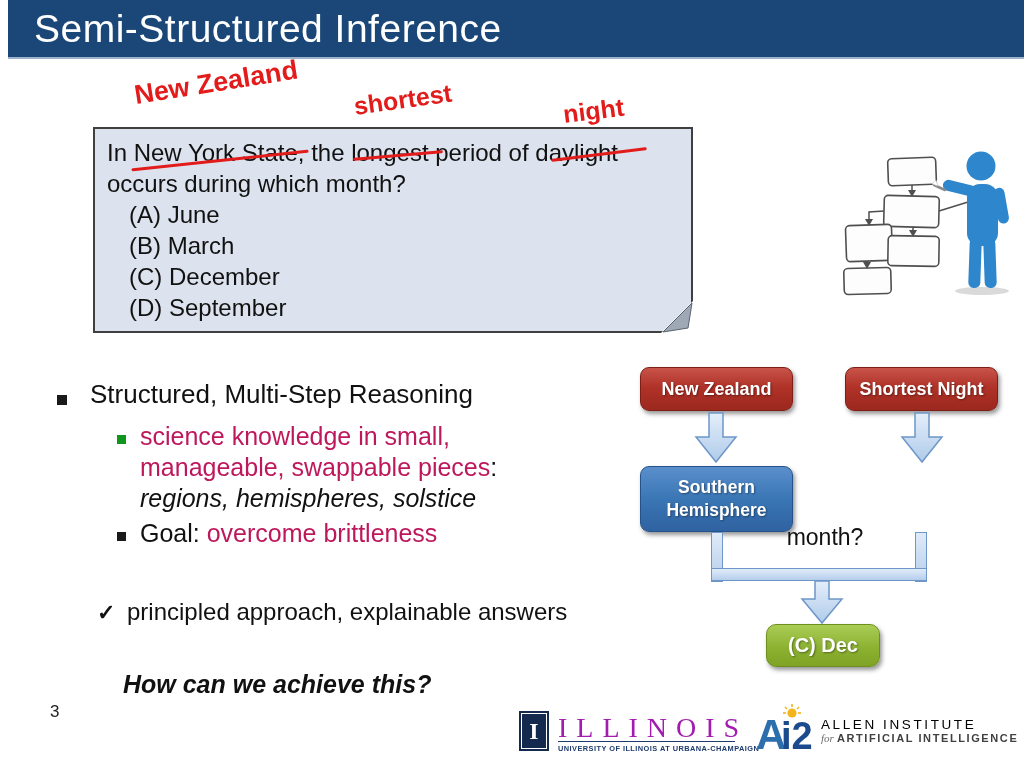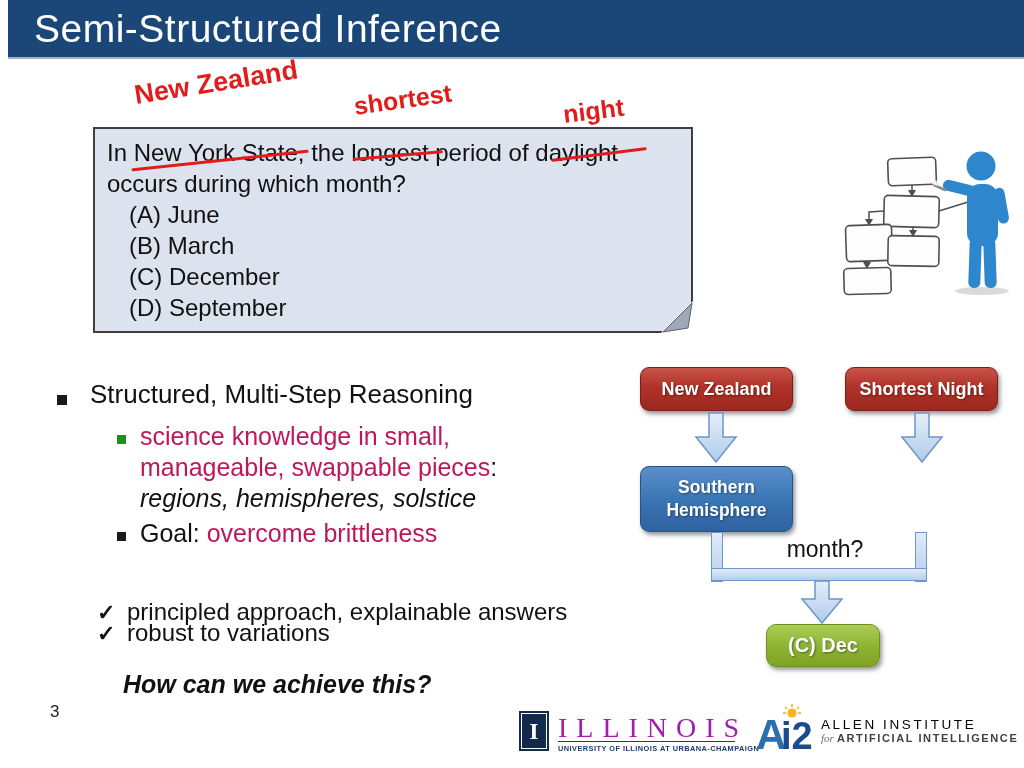--- a/index.html
+++ b/index.html
@@ -58,21 +58,21 @@
   .sn{left:845px;top:367px;width:153px;height:44px;}
   .sh{left:640px;top:466px;width:153px;height:66px;padding:0 16px;}
   .ws{left:845px;top:466px;width:153px;height:66px;padding:0 26px;}
   .ans{left:766px;top:624px;width:114px;height:43px;}
   .blockarrow{position:absolute;}
   .bar{position:absolute;background:linear-gradient(180deg,#E0EBF8,#B5CEEC);
        border:1.5px solid #6E96C8;box-sizing:border-box;}
   .vbar1{left:711px;top:532px;width:12px;height:50px;}
   .vbar2{left:915px;top:532px;width:12px;height:50px;}
   .hbar{left:711px;top:568px;width:216px;height:13px;background:linear-gradient(180deg,#E0EBF8,#B5CEEC);}
-  .month{position:absolute;left:760px;top:536px;width:130px;text-align:center;font-size:23px;color:#111;}
+  .month{position:absolute;left:760px;top:524px;width:130px;text-align:center;font-size:23px;color:#111;}
 
   
   .il-shield{position:absolute;left:519px;top:711px;width:30px;height:40px;background:#14294E;
              display:flex;align-items:center;justify-content:center;}
   .il-shield .inner{width:24px;height:34px;border:1px solid #fff;display:flex;align-items:center;justify-content:center;
              font-family:"Liberation Serif",serif;font-weight:bold;font-size:24px;color:#fff;}
   .il-word{position:absolute;left:558px;top:712px;font-family:"Liberation Serif",serif;font-size:28px;
            color:#a21caf;letter-spacing:9px;white-space:nowrap;}
   .il-line{position:absolute;left:558px;top:741px;width:177px;border-top:1.5px solid #1E3B6E;}
   .il-tag{position:absolute;left:558px;top:744px;font-size:7.4px;font-weight:bold;letter-spacing:.45px;color:#1E3B6E;white-space:nowrap;}
@@ -159,23 +159,20 @@
   </div>
 
   <div class="sq b2"></div>
   <div class="t-sub2">
     <span>Goal: </span><span class="green">overcome brittleness</span>
   </div>
 
   <div class="chk c1">
     <span class="mark">✓</span><span>principled approach, explainable answers</span>
   </div>
-  <div class="chk c2">
-    <span class="mark">✓</span><span>robust to variations</span>
-  </div>
 
   <div class="how">How can we achieve this?</div>
   <div class="pagenum">3</div>
 
   <div class="node red nz">New Zealand</div>
   <div class="node red sn">Shortest Night</div>
 
   <svg class="blockarrow" style="left:694px;top:412px;" width="44" height="52" viewBox="0 0 44 52">
     <defs>
         <linearGradient id="ag1" x1="0" y1="0" x2="0" y2="1">

